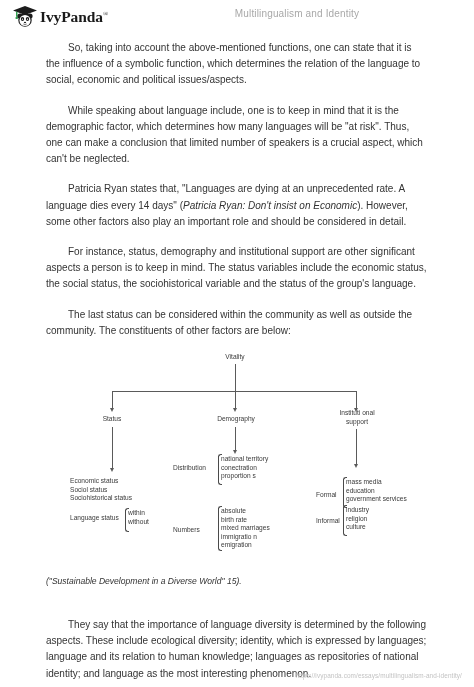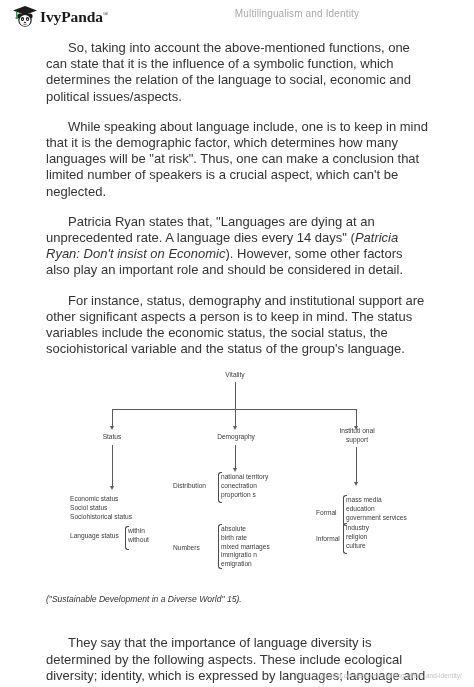--- a/index.html
+++ b/index.html
@@ -58,21 +58,21 @@
 
   
   .content {
     position: absolute;
     top: 40px;
     left: 46px;
     width: 382px;
   }
   p.para {
     margin: 0 0 14px 0;
-    font-size: 13px;
+    font-size: 10px;
     line-height: 16.2px;
     text-indent: 22px;
     color: #333333;
     text-align: left;
   }
   p.para em { font-style: italic; }
   p.caption {
     margin: 0;
     font-size: 8.55px;
     line-height: 16px;
@@ -173,20 +173,21 @@
 <div class="content">
 
   <p class="para">So, taking into account the above-mentioned functions, one can state that it is the influence of a symbolic function, which determines the relation of the language to social, economic and political issues/aspects.</p>
 
   <p class="para">While speaking about language include, one is to keep in mind that it is the demographic factor, which determines how many languages will be "at risk". Thus, one can make a conclusion that limited number of speakers is a crucial aspect, which can't be neglected.</p>
 
   <p class="para"><span>Patricia Ryan states that, "Languages are dying at an unprecedented rate. A language dies every 14 days" (</span><em>Patricia Ryan: Don't insist on Economic</em><span>). However, some other factors also play an important role and should be considered in detail.</span></p>
 
   <p class="para">For instance, status, demography and institutional support are other significant aspects a person is to keep in mind. The status variables include the economic status, the social status, the sociohistorical variable and the status of the group's language.</p>
 
+  <p class="para">The last status can be considered within the community as well as outside the community. The constituents of other factors are below:</p>
 
   <div class="diagram">
 
     <div class="node center" style="left:159px; top:0px; width:60px;">Vitality</div>
 
     <div class="vline" style="left:189px; top:11px; height:27px;"></div>
 
     <div class="hline" style="left:66px; top:38px; width:244px;"></div>
 
     <div class="vline" style="left:66px; top:38px; height:18px;"></div>

